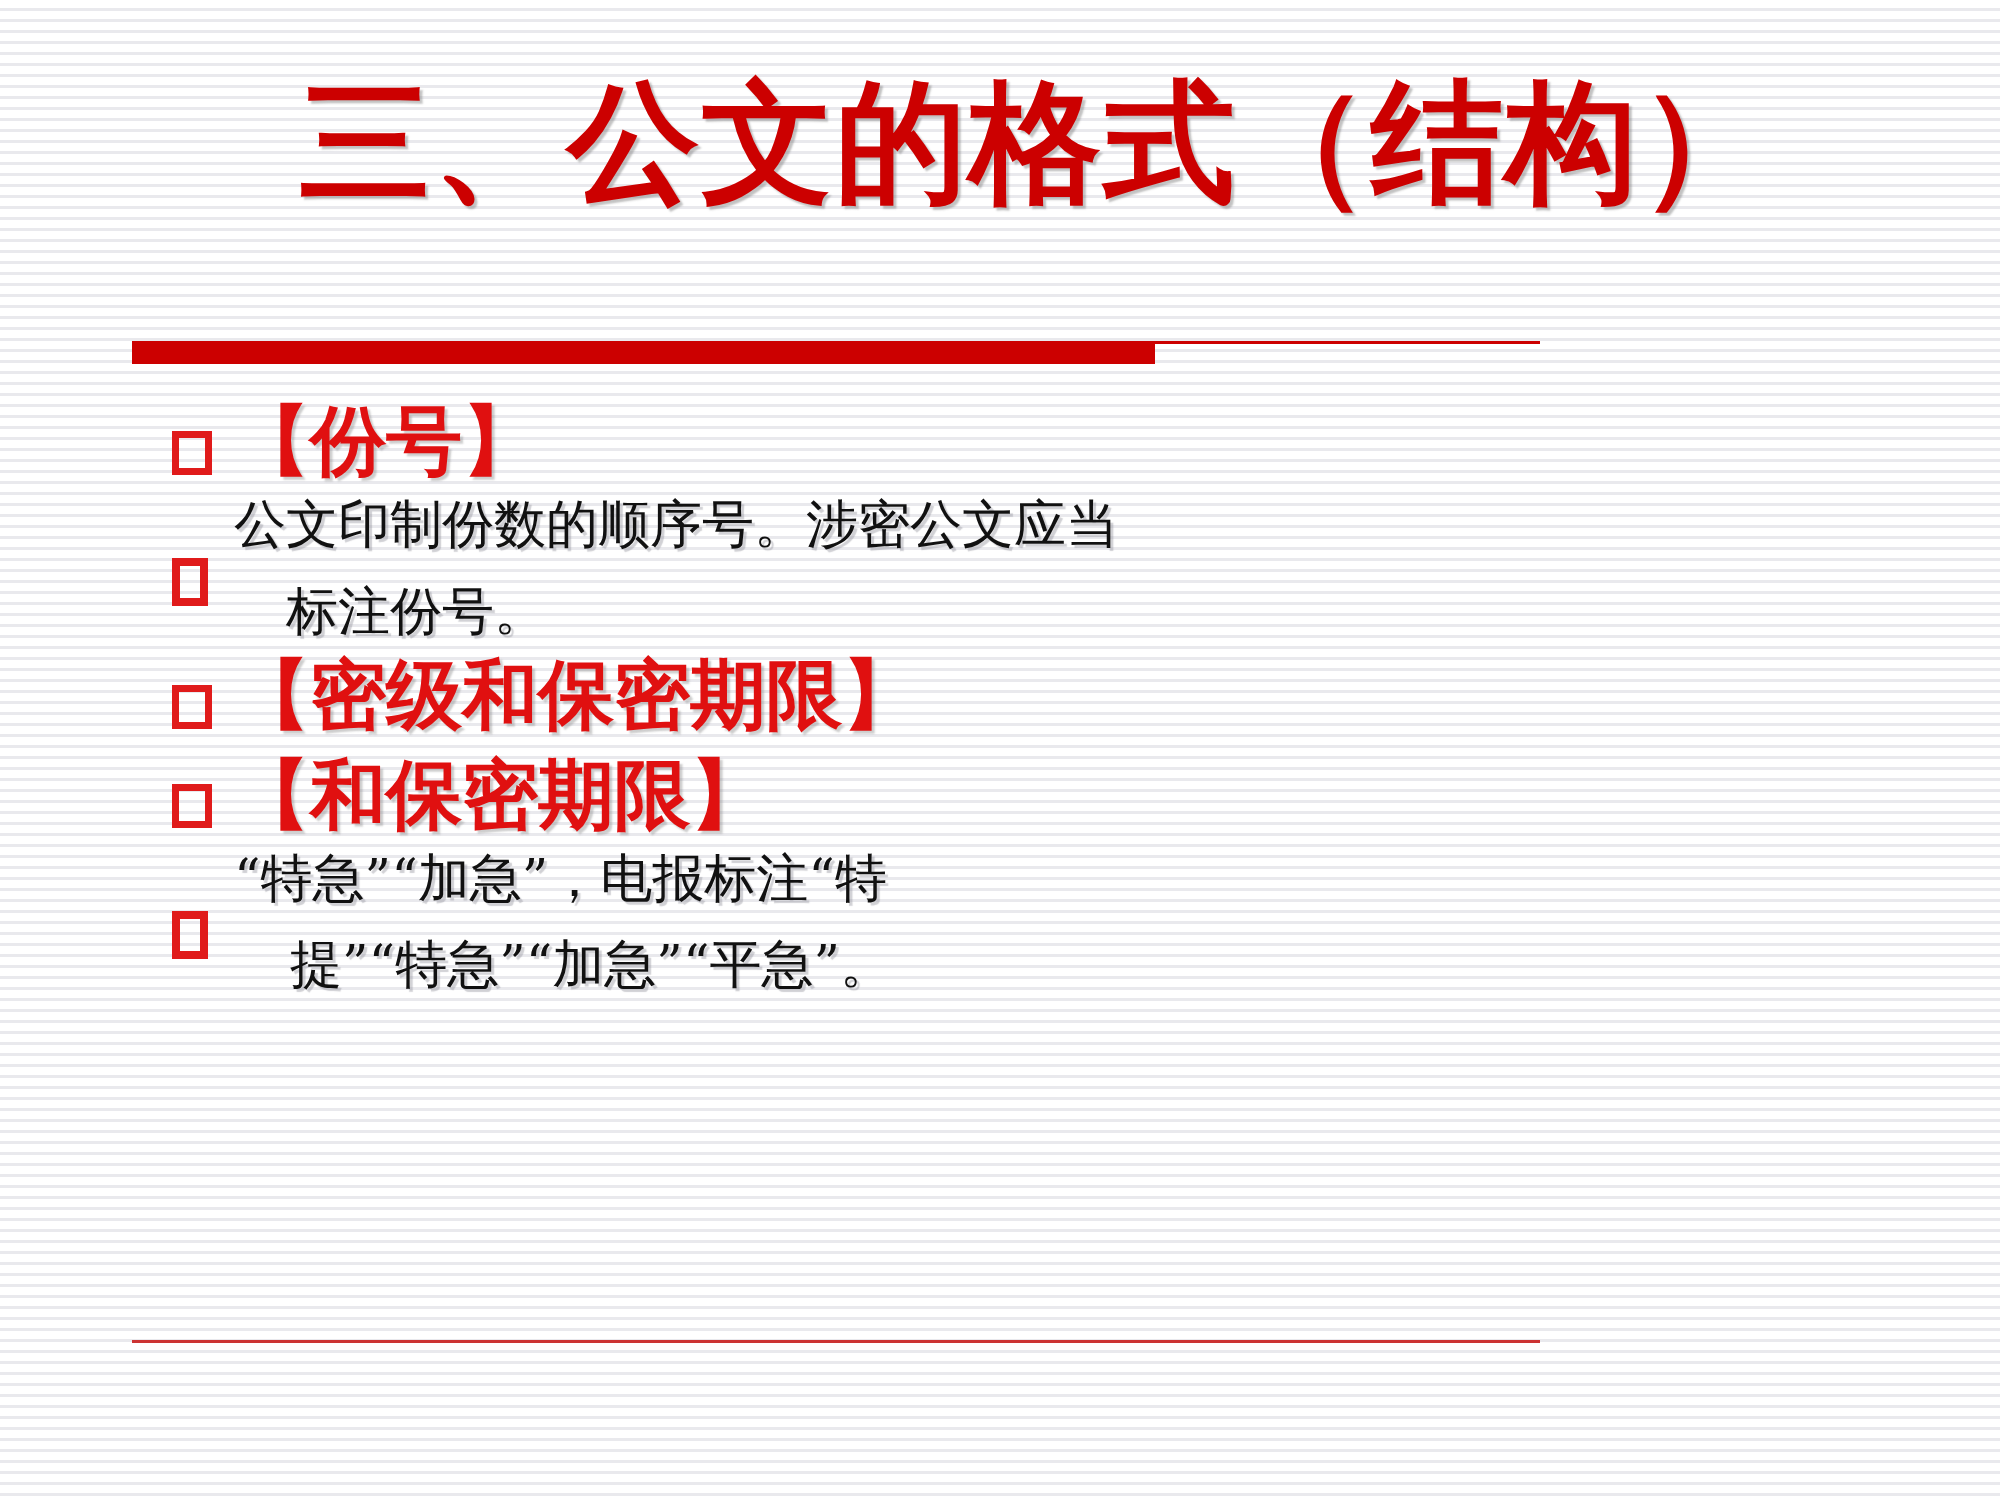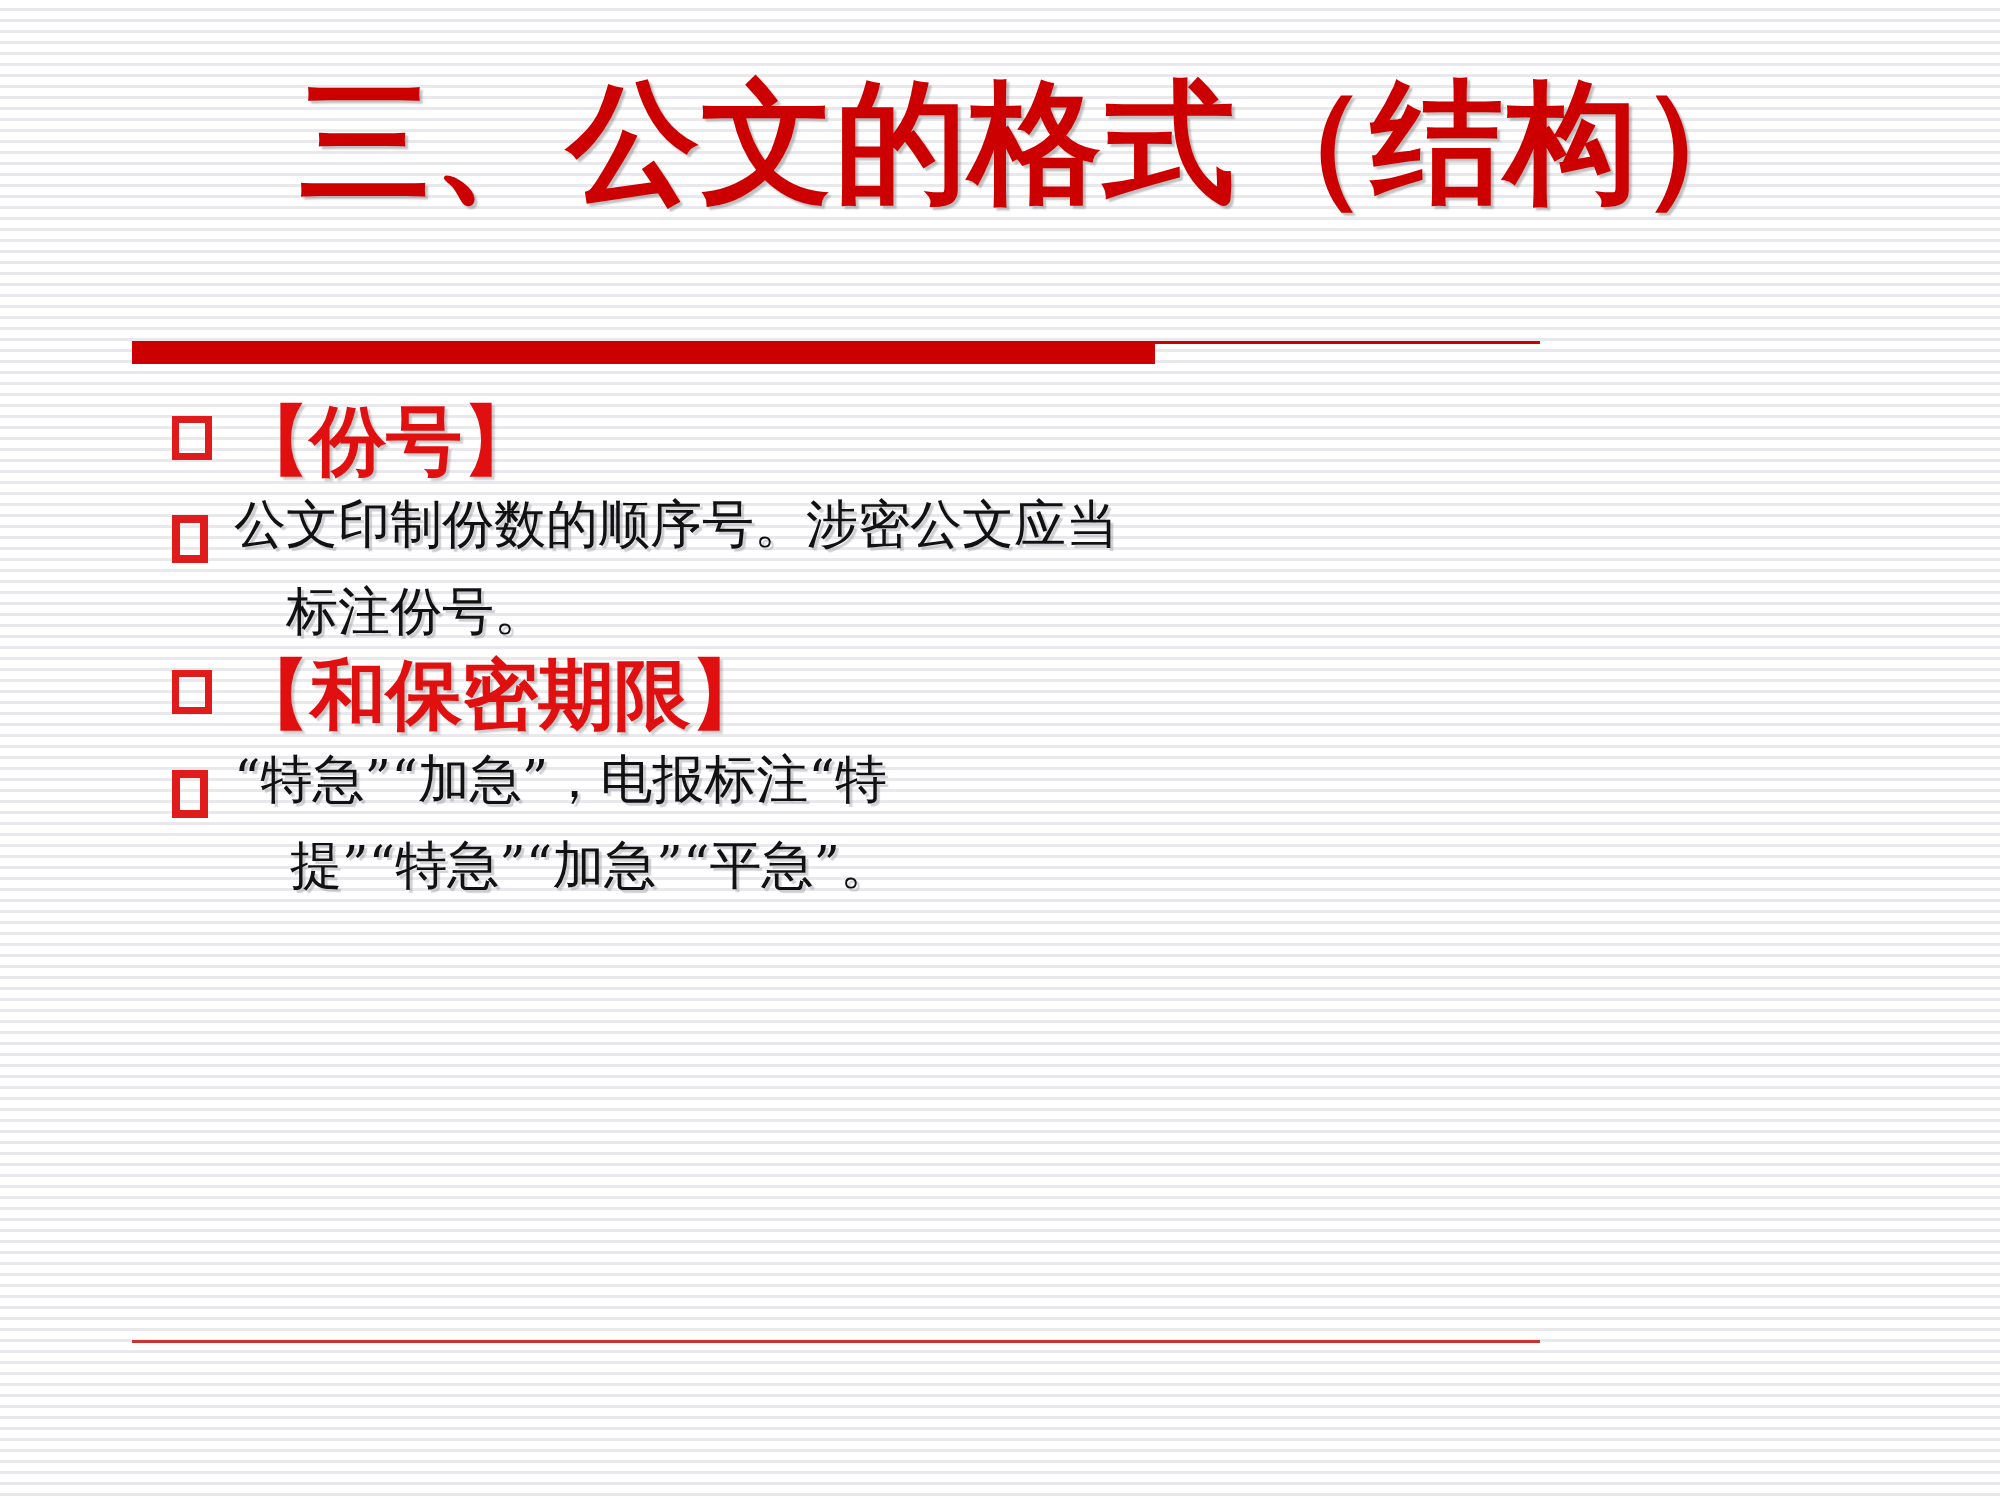--- a/index.html
+++ b/index.html
@@ -89,21 +89,21 @@
 
   
   .body-list {
     position: absolute;
     left: 140px;
     top: 392px;
     width: 1780px;
   }
   .bullet-row {
     display: flex;
-    align-items: flex-start;
+    align-items: center;
     margin-bottom: 2px;
     padding-left: 32px;
   }
   .marker {
     flex: 0 0 auto;
     width: 44px;
     height: 44px;
     box-sizing: border-box;
     margin-top: 24px;
     margin-right: 18px;
@@ -169,26 +169,32 @@
       <span class="btext heading">【份号】</span>
     </div>
 
     <div class="bullet-row">
       <span class="marker slim">
           <i></i>
         </span>
       <span class="btext"><span>公文印制份数的顺序号。涉密公文应当</span><span class="wrap2">标注份号。</span></span>
     </div>
 
-
-
     <div class="bullet-row">
       <span class="marker">
           <i></i>
         </span>
+      <span class="btext heading">【密级和保密期限】</span>
+    </div>
+
+
+    <div class="bullet-row">
+      <span class="marker">
+          <i></i>
+        </span>
       <span class="btext heading">【和保密期限】</span>
     </div>
 
     <div class="bullet-row">
       <span class="marker slim">
           <i></i>
         </span>
       <span class="btext"><span>“特急”“加急”，电报标注“特</span><span class="wrap2 tight">提”“特急”“加急”“平急”。</span></span>
     </div>
 

